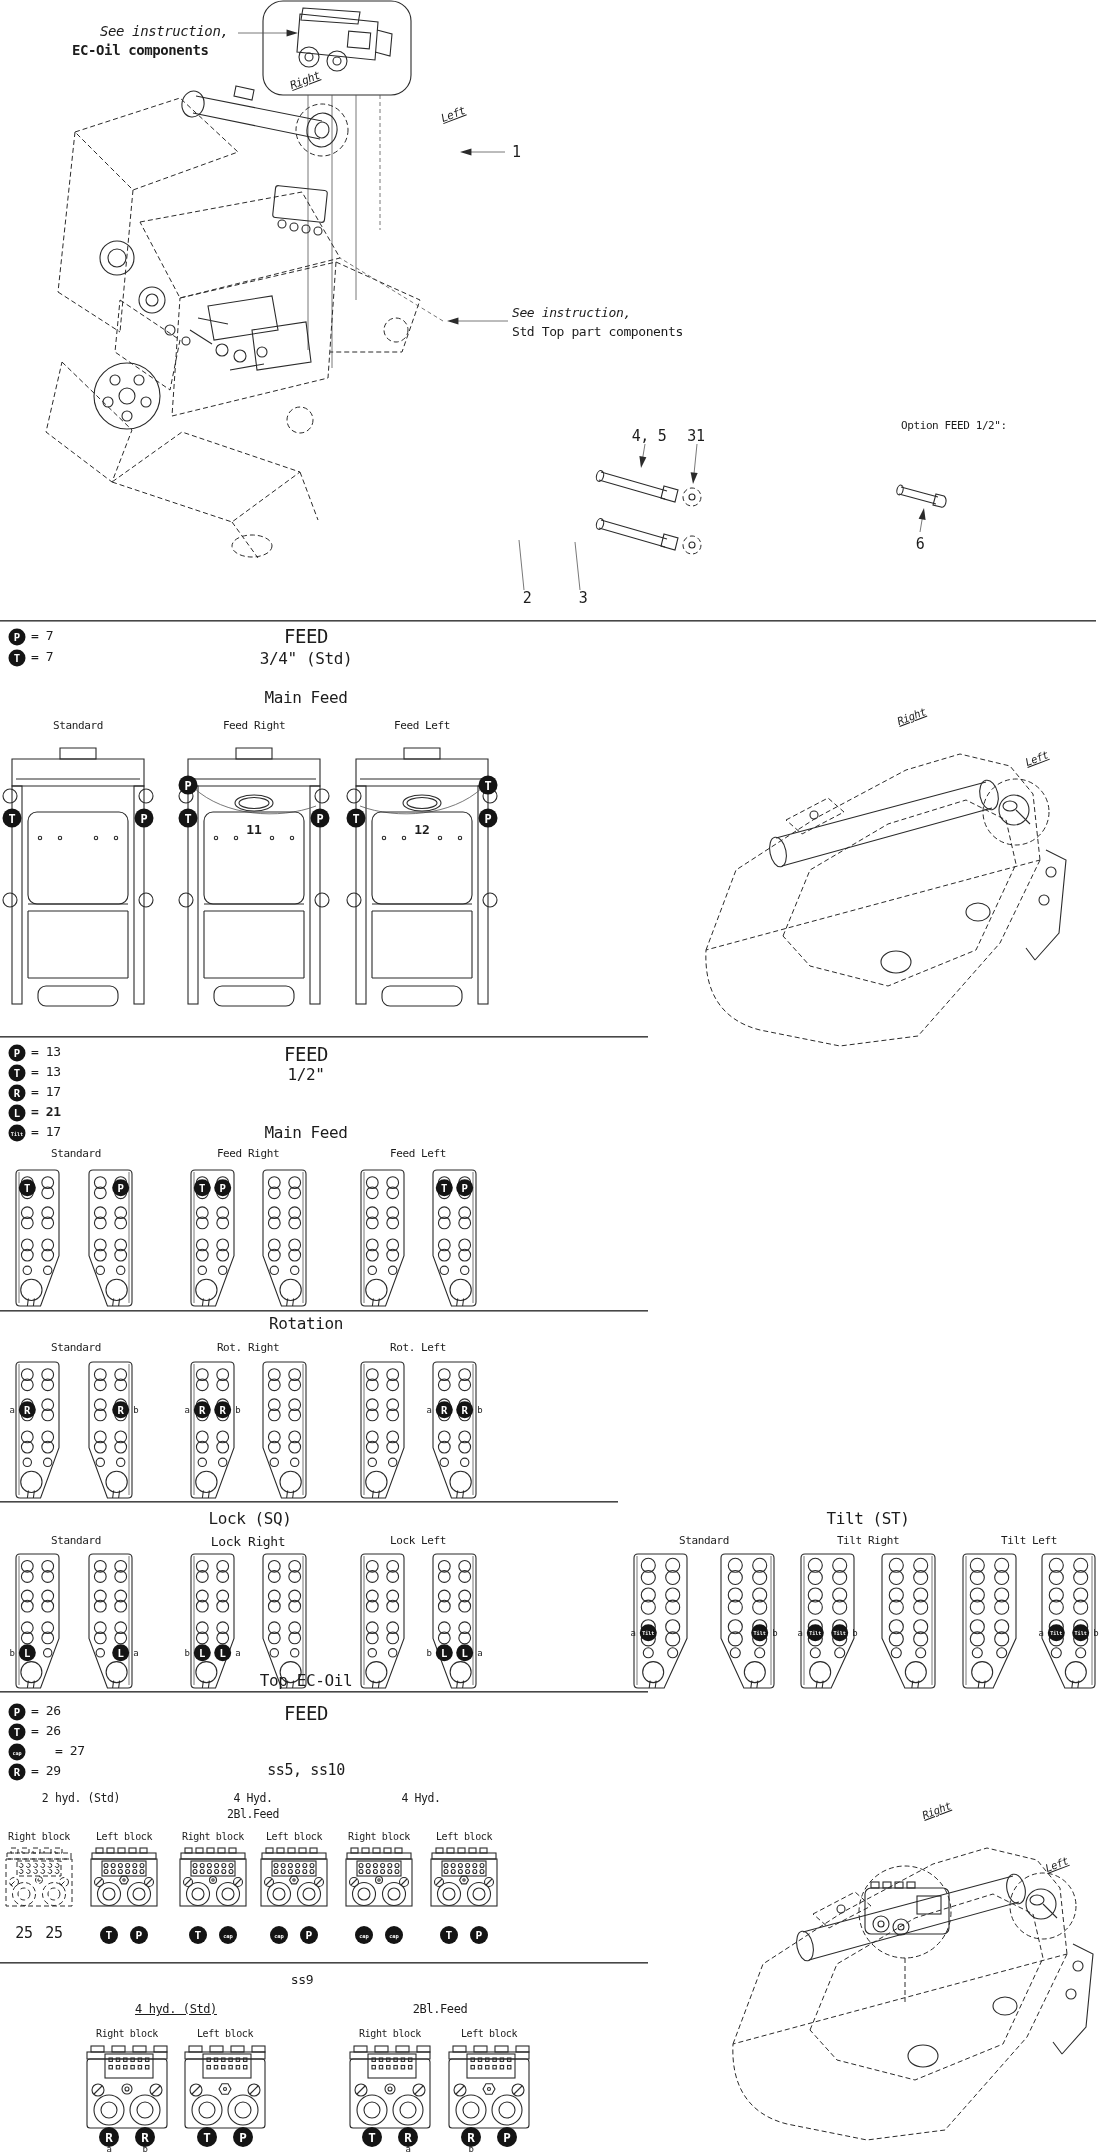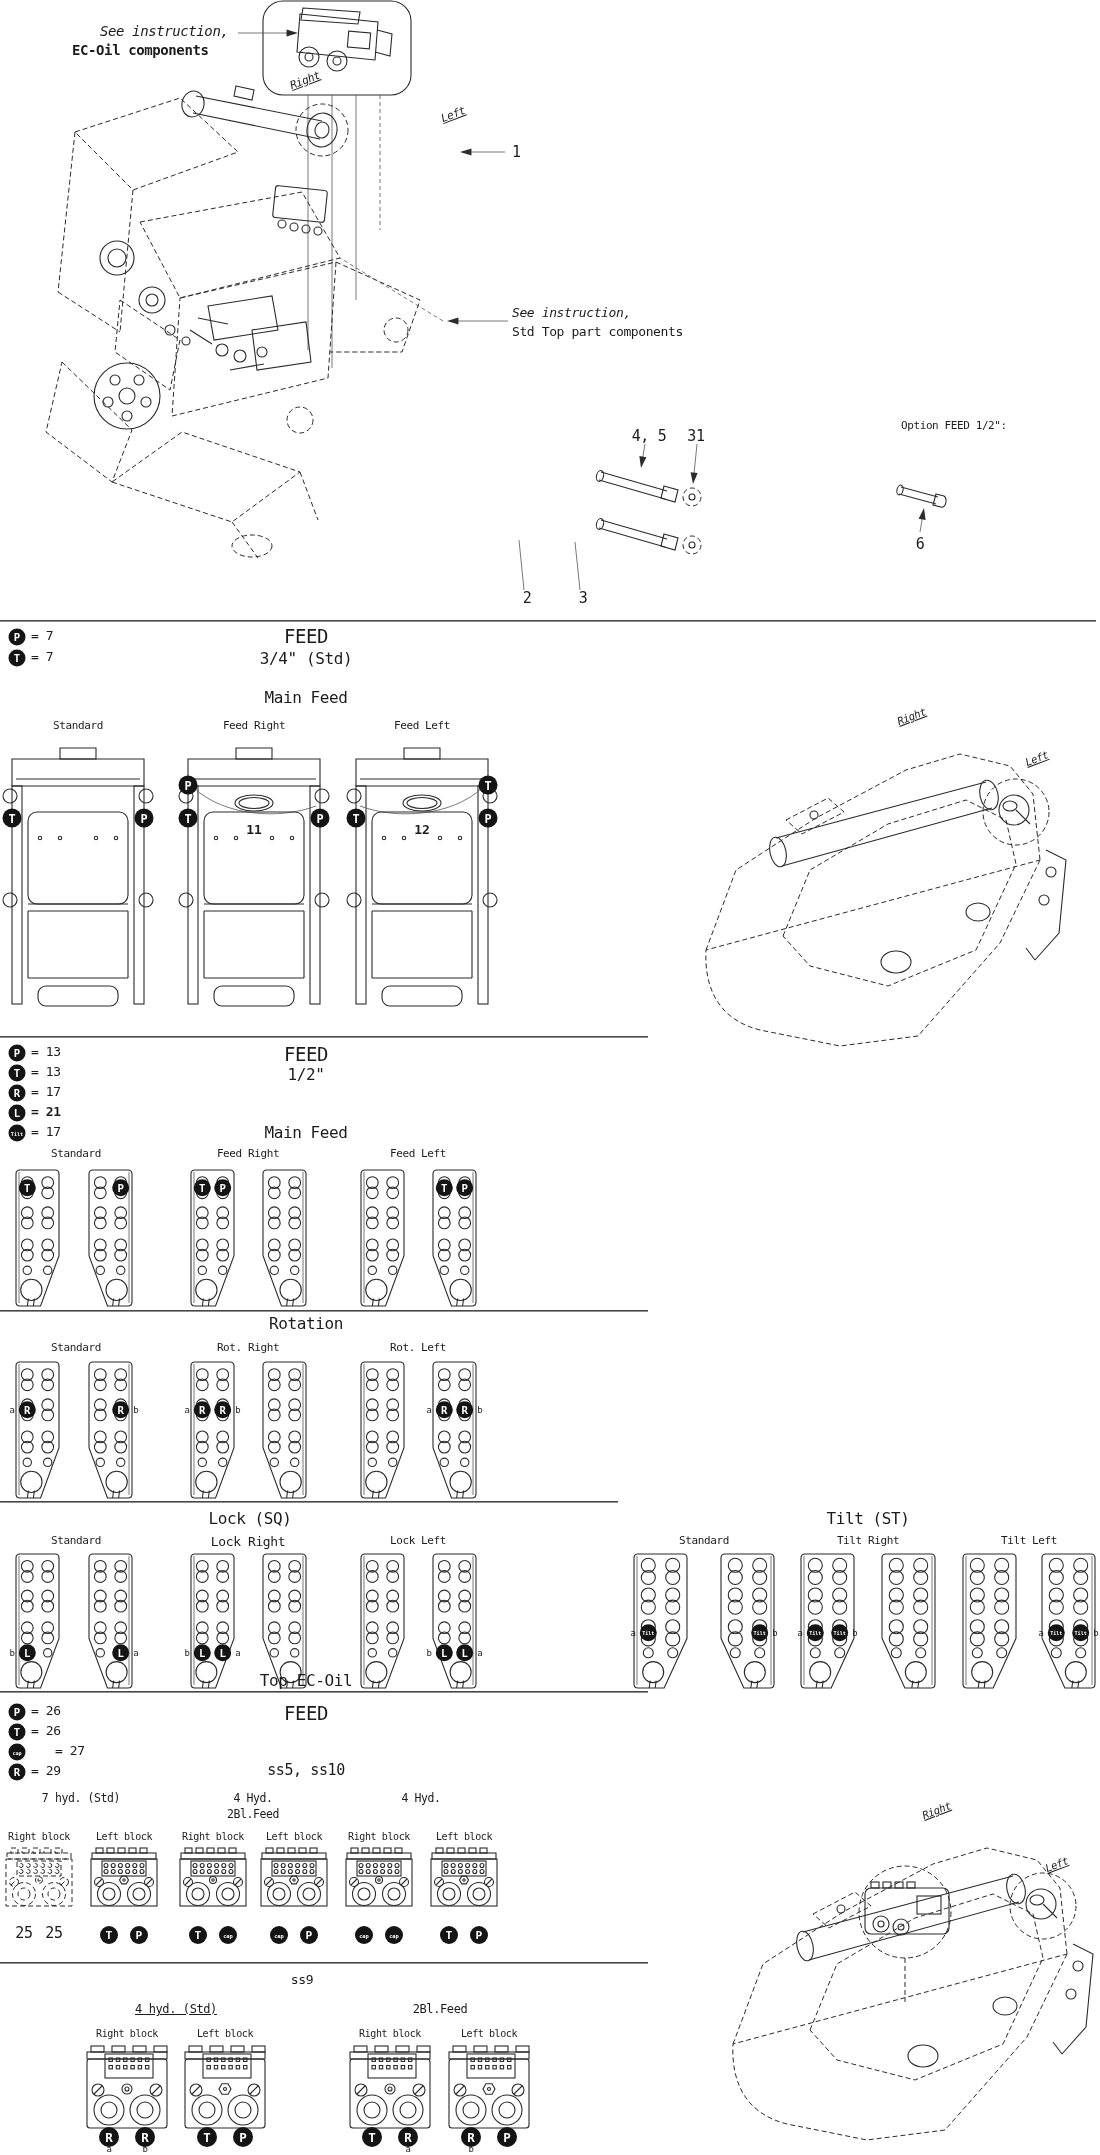--- a/index.html
+++ b/index.html
@@ -1356,21 +1356,21 @@
       <div class="lbl c" style="left: 248px; top: 1342px; font-size: 11px;">Rot. Right</div>
       <div class="lbl c" style="left: 418px; top: 1342px; font-size: 11px;">Rot. Left</div>
       <div class="lbl c" style="left: 250px; top: 1510px; font-size: 16px;">Lock (SQ)</div>
       <div class="lbl c" style="left: 76px; top: 1535px; font-size: 11px;">Standard</div>
       <div class="lbl c" style="left: 248px; top: 1535px; font-size: 13px;">Lock Right</div>
       <div class="lbl c" style="left: 418px; top: 1535px; font-size: 11px;">Lock Left</div>
       <div class="lbl c" style="left: 868px; top: 1510px; font-size: 16px;">Tilt (ST)</div>
       <div class="lbl c" style="left: 704px; top: 1535px; font-size: 11px;">Standard</div>
       <div class="lbl c" style="left: 868px; top: 1535px; font-size: 11px;">Tilt Right</div>
       <div class="lbl c" style="left: 1029px; top: 1535px; font-size: 11px;">Tilt Left</div>
-      <div class="lbl c" style="left: 81px; top: 1792px; font-size: 11.5px;">7 hyd. (Std)</div>
+      <div class="lbl c" style="left: 81px; top: 1792px; font-size: 11.5px;">2 hyd. (Std)</div>
       <div class="lbl c" style="left: 253px; top: 1792px; font-size: 11.5px;">4 Hyd.</div>
       <div class="lbl c" style="left: 253px; top: 1808px; font-size: 11.5px;">2Bl.Feed</div>
       <div class="lbl c" style="left: 421px; top: 1792px; font-size: 11.5px;">4 Hyd.</div>
       <div class="lbl c" style="left: 39px; top: 1831px; font-size: 10px;">Right block</div>
       <div class="lbl c" style="left: 24px; top: 1925px; font-size: 15px;">25</div>
       <div class="lbl c" style="left: 54px; top: 1925px; font-size: 15px;">25</div>
       <div class="lbl c" style="left: 124px; top: 1831px; font-size: 10px;">Left block</div>
       <div class="lbl c" style="left: 213px; top: 1831px; font-size: 10px;">Right block</div>
       <div class="lbl c" style="left: 294px; top: 1831px; font-size: 10px;">Left block</div>
       <div class="lbl c" style="left: 379px; top: 1831px; font-size: 10px;">Right block</div>

